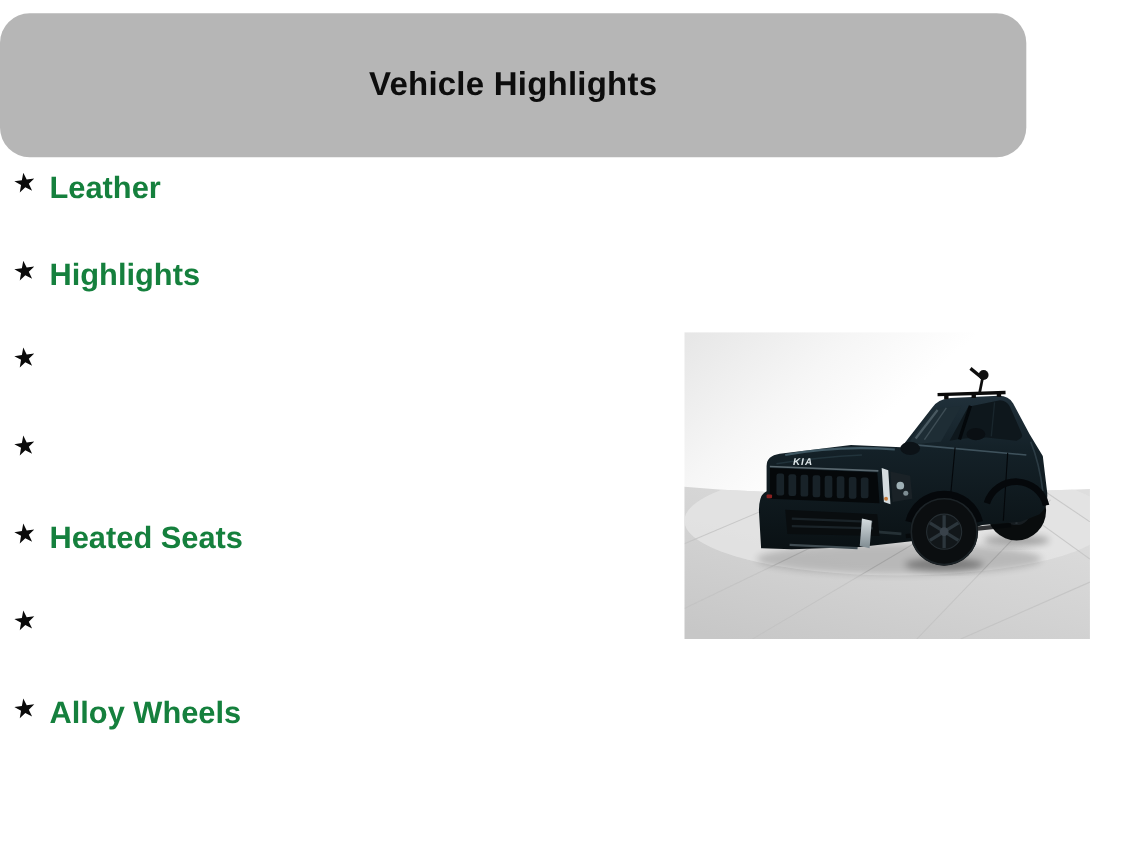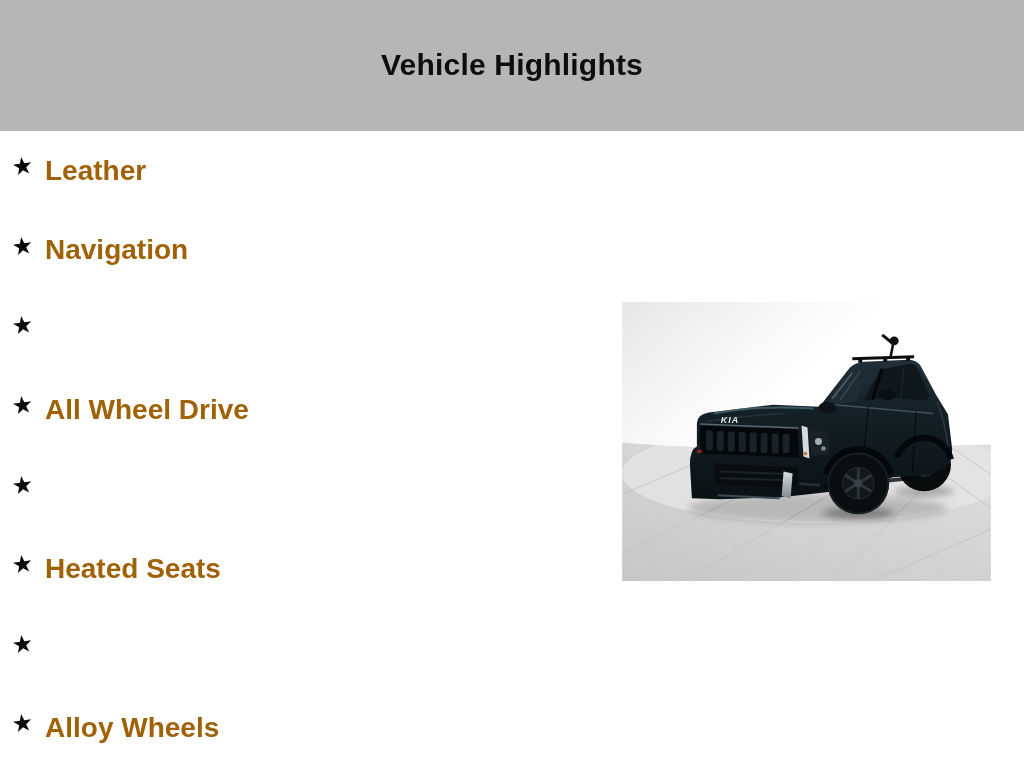--- a/index.html
+++ b/index.html
@@ -12,27 +12,28 @@
     overflow: hidden;
   }
   .page {
     position: relative;
     width: 1024px;
     height: 768px;
     background: #ffffff;
   }
   .header {
     position: absolute;
-    left: 0; top: 0;
-    width: 1024px;
+    left: 0; top: 12px;
+    width: 933px;
     height: 131px;
     background: #b6b6b6;
     display: flex;
     align-items: center;
     justify-content: center;
+    border-radius: 27px;
   }
   .header-title {
     font-size: 30px;
     font-weight: 700;
     color: #0d0d0d;
     letter-spacing: 0.2px;
     transform: translateY(-1px);
   }
   .features {
     position: absolute;
@@ -51,21 +52,21 @@
   }
   .star {
     width: 21px;
     height: 21px;
     flex: 0 0 21px;
     transform: translateY(-4px);
   }
   .feature-label {
     font-size: 28px;
     font-weight: 700;
-    color: #a16207;
+    color: #15803d;
     white-space: nowrap;
   }
   .photo {
     position: absolute;
     left: 622px;
     top: 302px;
     width: 369px;
     height: 279px;
     text-align: right;
   }
@@ -86,35 +87,29 @@
       <svg class="star" viewBox="0 0 24 24" aria-hidden="true">
         <polygon points="12,1 14.53,8.52 22.46,8.6 16.09,13.33 18.47,20.9 12,16.3 5.53,20.9 7.91,13.33 1.54,8.6 9.47,8.52" fill="#0a0a0a" transform="rotate(-8 12 12)"></polygon>
       </svg>
       <span class="feature-label">Leather</span>
     </div>
 
     <div class="feature-row">
       <svg class="star" viewBox="0 0 24 24" aria-hidden="true">
         <polygon points="12,1 14.53,8.52 22.46,8.6 16.09,13.33 18.47,20.9 12,16.3 5.53,20.9 7.91,13.33 1.54,8.6 9.47,8.52" fill="#0a0a0a" transform="rotate(-8 12 12)"></polygon>
       </svg>
-      <span class="feature-label">Navigation</span>
-    </div>
-
-    <div class="feature-row">
-      <svg class="star" viewBox="0 0 24 24" aria-hidden="true">
-        <polygon points="12,1 14.53,8.52 22.46,8.6 16.09,13.33 18.47,20.9 12,16.3 5.53,20.9 7.91,13.33 1.54,8.6 9.47,8.52" fill="#0a0a0a" transform="rotate(-8 12 12)"></polygon>
-      </svg>
-    </div>
-
-    <div class="feature-row">
-      <svg class="star" viewBox="0 0 24 24" aria-hidden="true">
-        <polygon points="12,1 14.53,8.52 22.46,8.6 16.09,13.33 18.47,20.9 12,16.3 5.53,20.9 7.91,13.33 1.54,8.6 9.47,8.52" fill="#0a0a0a" transform="rotate(-8 12 12)"></polygon>
-      </svg>
-      <span class="feature-label">All Wheel Drive</span>
-    </div>
+      <span class="feature-label">Highlights</span>
+    </div>
+
+    <div class="feature-row">
+      <svg class="star" viewBox="0 0 24 24" aria-hidden="true">
+        <polygon points="12,1 14.53,8.52 22.46,8.6 16.09,13.33 18.47,20.9 12,16.3 5.53,20.9 7.91,13.33 1.54,8.6 9.47,8.52" fill="#0a0a0a" transform="rotate(-8 12 12)"></polygon>
+      </svg>
+    </div>
+
 
     <div class="feature-row">
       <svg class="star" viewBox="0 0 24 24" aria-hidden="true">
         <polygon points="12,1 14.53,8.52 22.46,8.6 16.09,13.33 18.47,20.9 12,16.3 5.53,20.9 7.91,13.33 1.54,8.6 9.47,8.52" fill="#0a0a0a" transform="rotate(-8 12 12)"></polygon>
       </svg>
     </div>
 
     <div class="feature-row">
       <svg class="star" viewBox="0 0 24 24" aria-hidden="true">
         <polygon points="12,1 14.53,8.52 22.46,8.6 16.09,13.33 18.47,20.9 12,16.3 5.53,20.9 7.91,13.33 1.54,8.6 9.47,8.52" fill="#0a0a0a" transform="rotate(-8 12 12)"></polygon>

